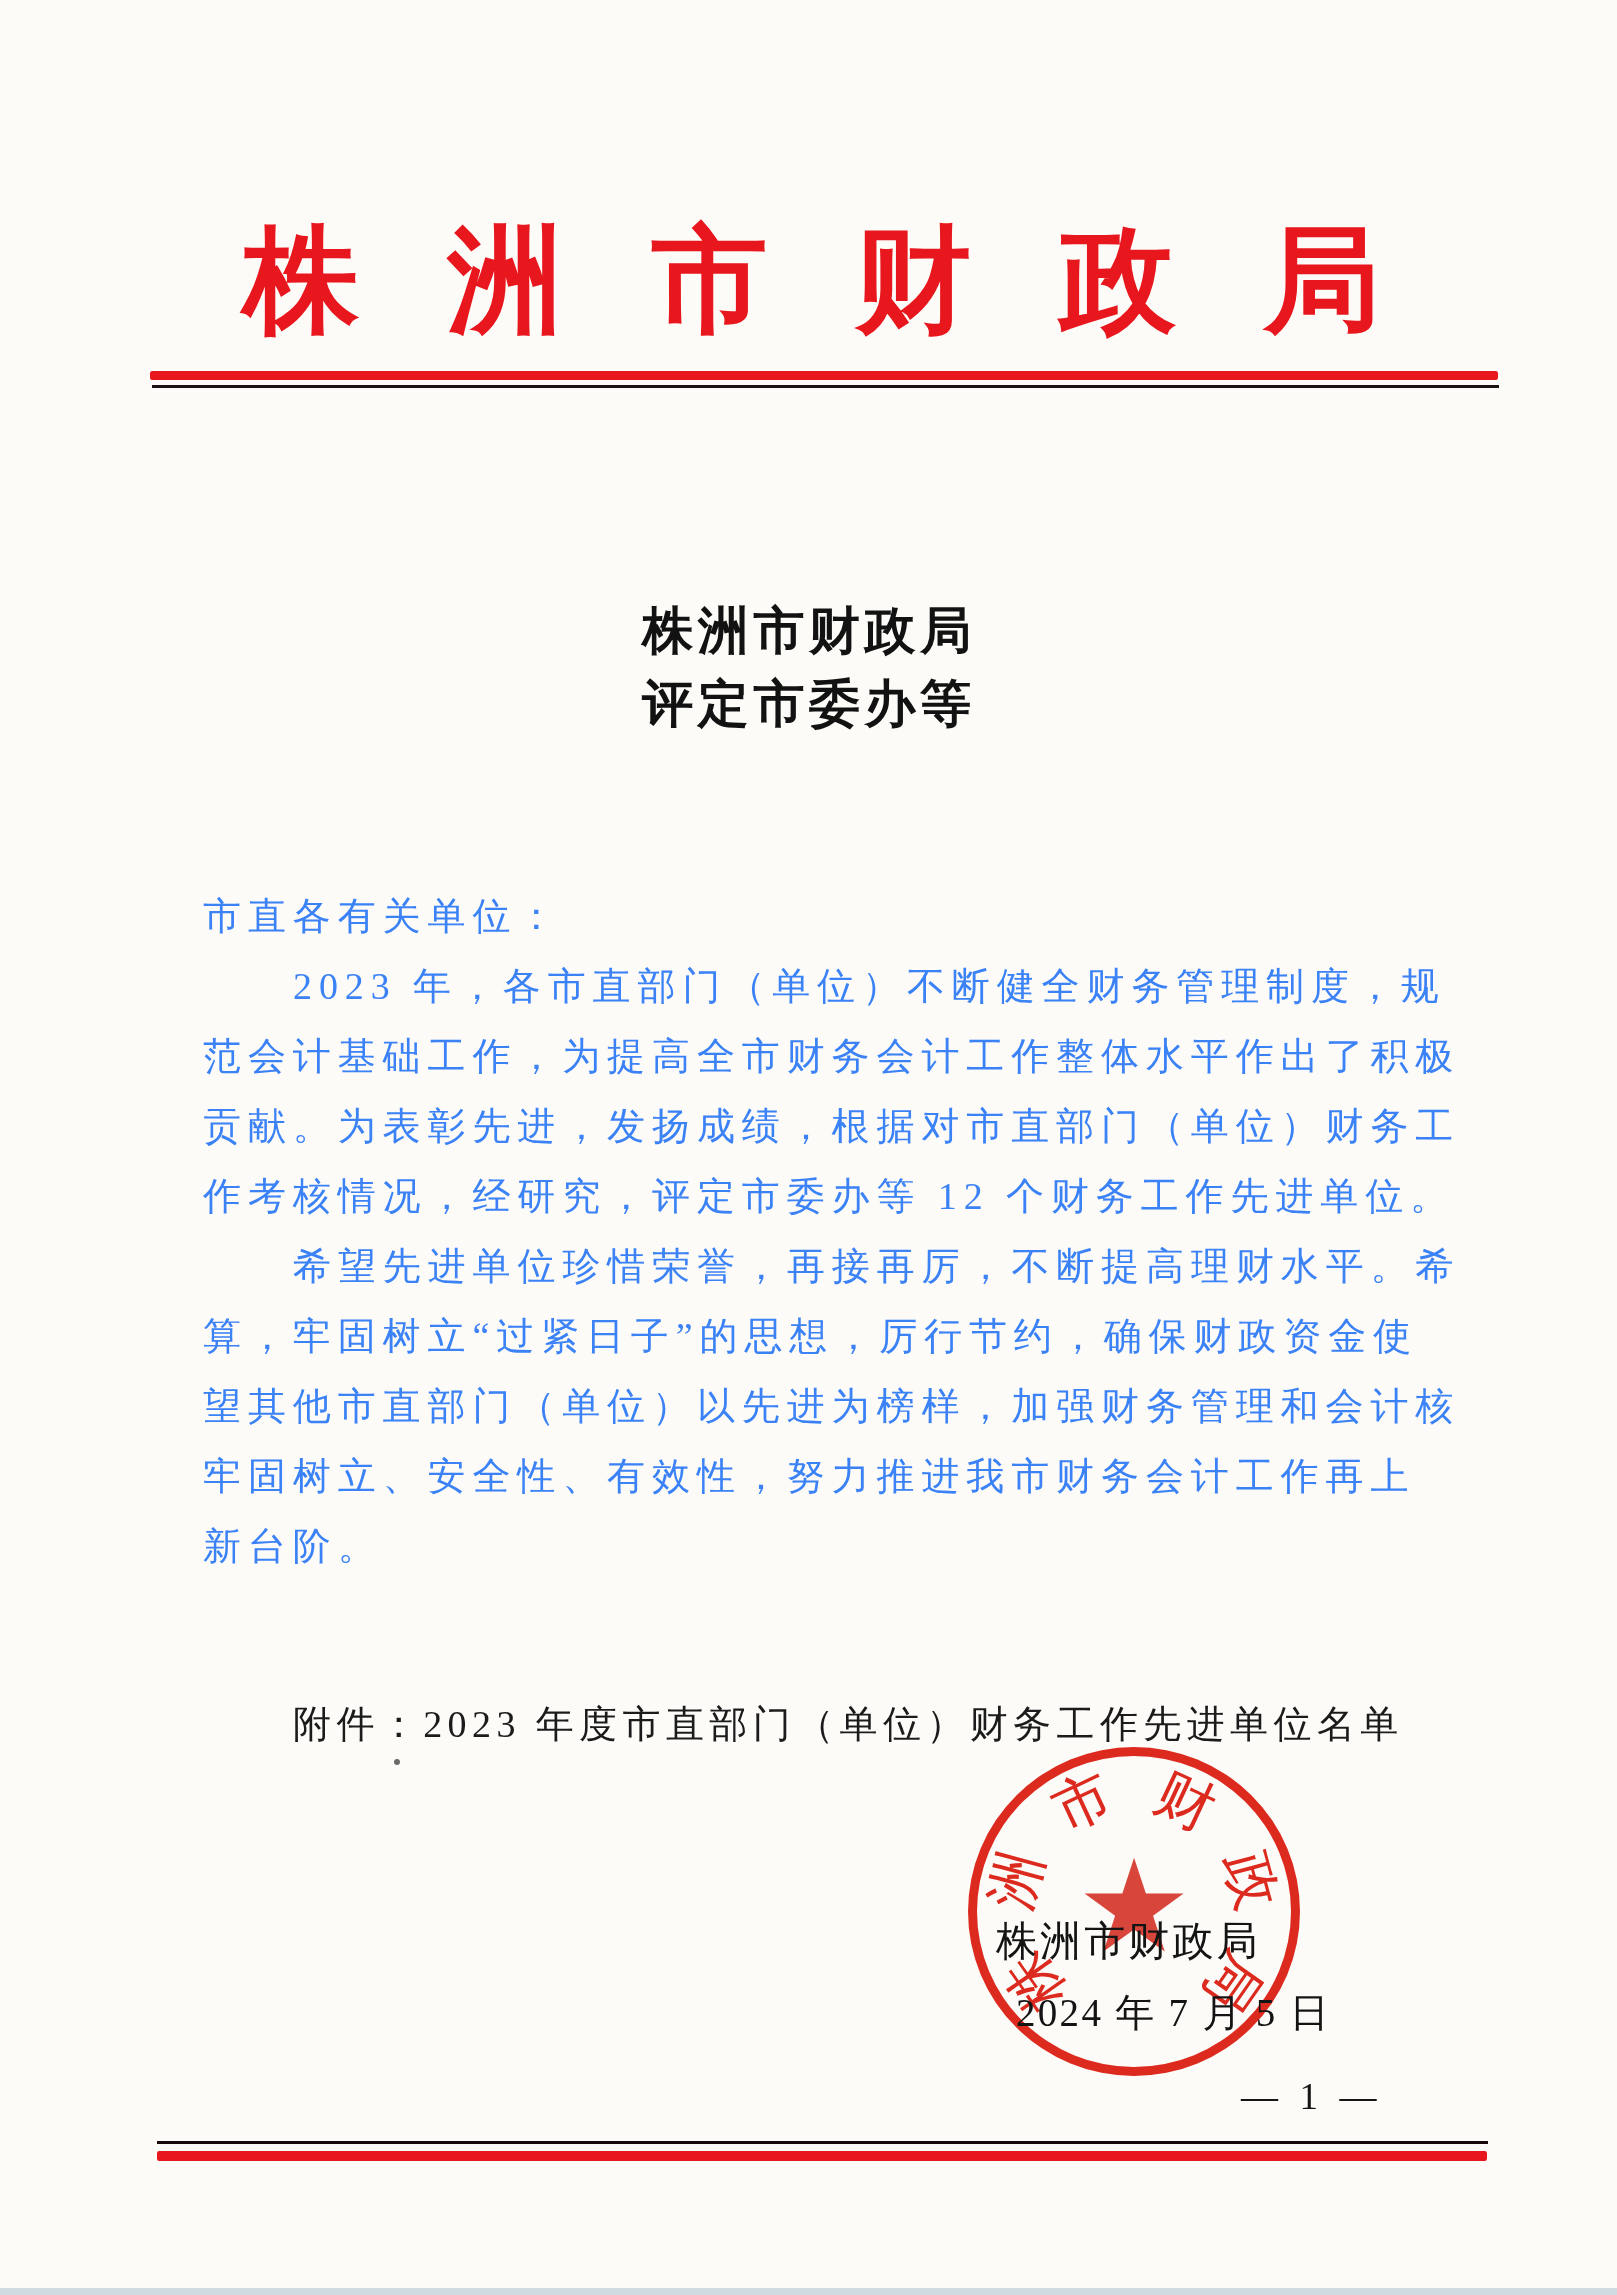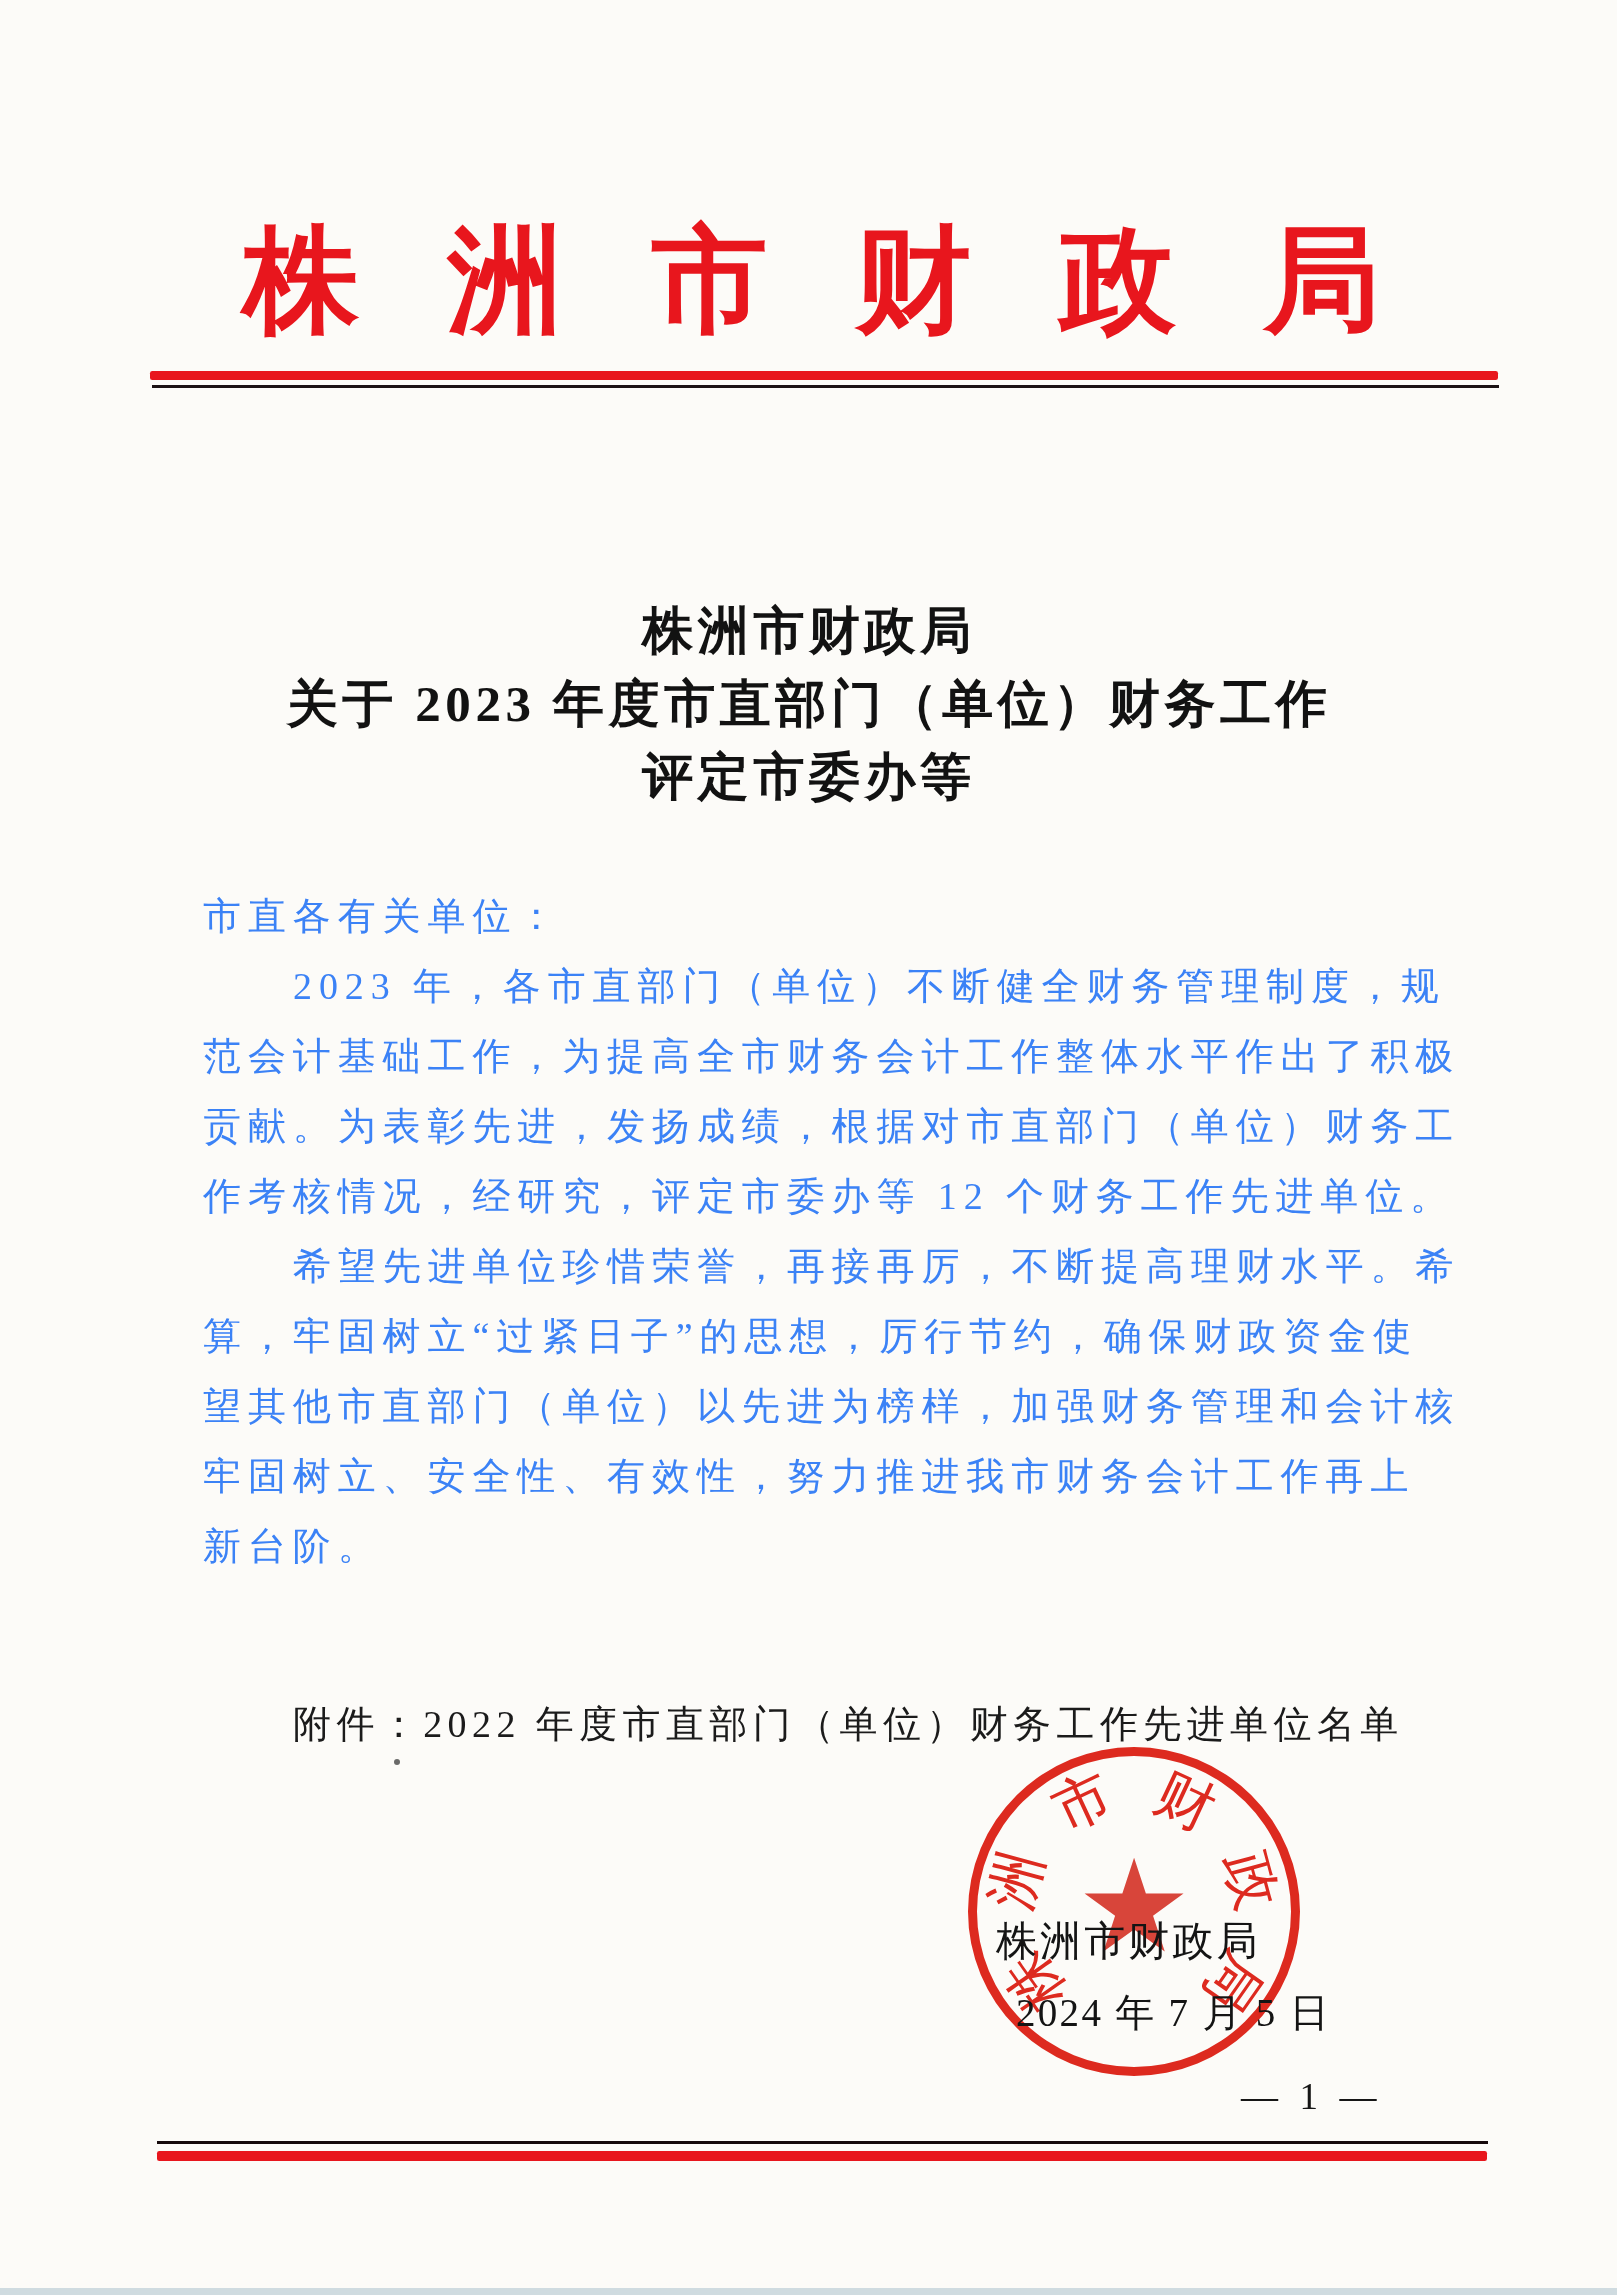--- a/index.html
+++ b/index.html
@@ -96,38 +96,37 @@
     <span>财</span>
     <span>政</span>
     <span>局</span>
   </div>
   <div class="rule-red-top"></div>
   <div class="rule-black-top"></div>
 
 
   <div class="title-block">
     <div>株洲市财政局</div>
-    <div>关于 2023 年度市直部门（单位）财务工作</div>
     <div>评定市委办等</div>
   </div>
 
   <div class="body-block">
     <div class="body-line">市直各有关单位：</div>
     <div class="body-line indent">2023 年，各市直部门（单位）不断健全财务管理制度，规</div>
     <div class="body-line">范会计基础工作，为提高全市财务会计工作整体水平作出了积极</div>
     <div class="body-line">贡献。为表彰先进，发扬成绩，根据对市直部门（单位）财务工</div>
     <div class="body-line">作考核情况，经研究，评定市委办等 12 个财务工作先进单位。</div>
     <div class="body-line indent">希望先进单位珍惜荣誉，再接再厉，不断提高理财水平。希</div>
     <div class="body-line">算，牢固树立“过紧日子”的思想，厉行节约，确保财政资金使</div>
     <div class="body-line">望其他市直部门（单位）以先进为榜样，加强财务管理和会计核</div>
     <div class="body-line">牢固树立、安全性、有效性，努力推进我市财务会计工作再上</div>
     <div class="body-line">新台阶。</div>
   </div>
 
-  <div class="attachment">附件：2022 年度市直部门（单位）财务工作先进单位名单</div>
+  <div class="attachment">附件：2023 年度市直部门（单位）财务工作先进单位名单</div>
 
   <div class="seal">
     <span class="seal-ring-char" style="transform:translate(-50%,-50%) rotate(-125deg) translateY(-122px);">株</span>
     <span class="seal-ring-char" style="transform:translate(-50%,-50%) rotate(-75deg) translateY(-122px);">洲</span>
     <span class="seal-ring-char" style="transform:translate(-50%,-50%) rotate(-25deg) translateY(-122px);">市</span>
     <span class="seal-ring-char" style="transform:translate(-50%,-50%) rotate(25deg) translateY(-122px);">财</span>
     <span class="seal-ring-char" style="transform:translate(-50%,-50%) rotate(75deg) translateY(-122px);">政</span>
     <span class="seal-ring-char" style="transform:translate(-50%,-50%) rotate(125deg) translateY(-122px);">局</span>
     <span class="seal-star">★</span>
   </div>

